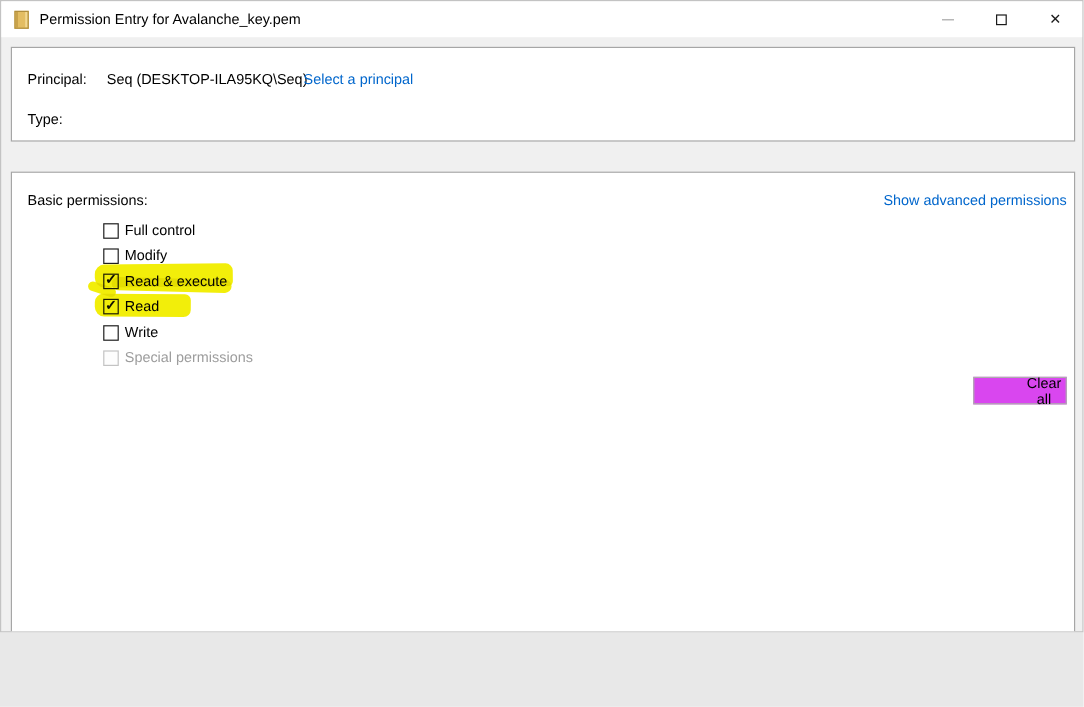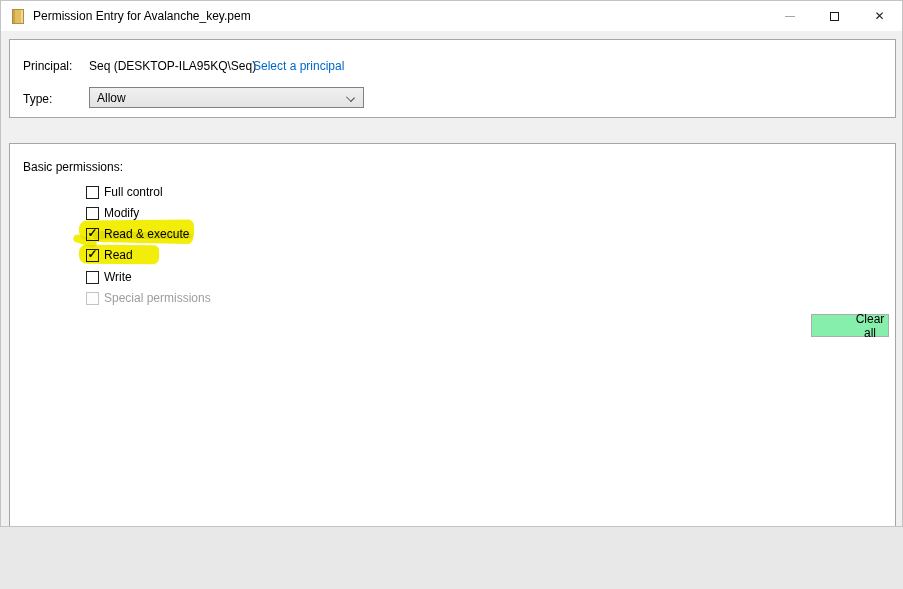--- a/index.html
+++ b/index.html
@@ -73,21 +73,21 @@
     flex: 0 0 13px;
   }
   .checkbox .check { font-size: 12px; line-height: 10px; color: #111; font-weight: bold; transform: translateY(-1px); }
   .perm-label { margin-left: 5px; white-space: nowrap; }
   .perm-row.disabled .checkbox { border-color: #c3c3c3; background: #fdfdfd; }
   .perm-row.disabled .perm-label { color: #9d9d9d; }
 
   
   .win-btn {
     position: absolute;
-    background: #86efac; border: 1px solid #adadad;
+    background: #d946ef; border: 1px solid #adadad;
     font-size: 12px; color: #000;
     display: flex; align-items: center; justify-content: center;
     font-family: "Liberation Sans", sans-serif;
     cursor: default;
     padding-left: 40px;
   }
   .btn-clear { left: 810px; top: 313px; width: 78px; height: 23px; }
   .btn-ok { left: 749px; top: 562px; width: 69px; height: 22px; border: 2px solid #0078D7; }
   .btn-cancel { left: 827px; top: 562px; width: 68px; height: 22px; margin-top: 48px; }
 
@@ -127,27 +127,24 @@
       </button>
     </div>
   </div>
 
   <div class="panel panel-top"></div>
   <span class="label" style="left:22px; top:58px;">Principal:</span>
   <span class="label" style="left:88px; top:58px;">Seq (DESKTOP-ILA95KQ\Seq)</span>
   <a class="link" style="left:252px; top:58px;">Select a principal</a>
 
   <span class="label" style="left:22px; top:91px;">Type:</span>
-  <div class="dropdown">
-    <span>Allow</span>
-    <span class="dropdown-chevron"></span>
-  </div>
 
   <div class="panel panel-perms"></div>
   <span class="label" style="left:22px; top:159px;">Basic permissions:</span>
+  <a class="link" style="right:13px; left:auto; top:159px;">Show advanced permissions</a>
 
   <div class="perm-row" style="top:183px;">
     <span class="checkbox"></span>
     <span class="perm-label">Full control</span>
   </div>
   <div class="perm-row" style="top:204px;">
     <span class="checkbox"></span>
     <span class="perm-label">Modify</span>
   </div>
   <div class="perm-row" style="top:225px;">

